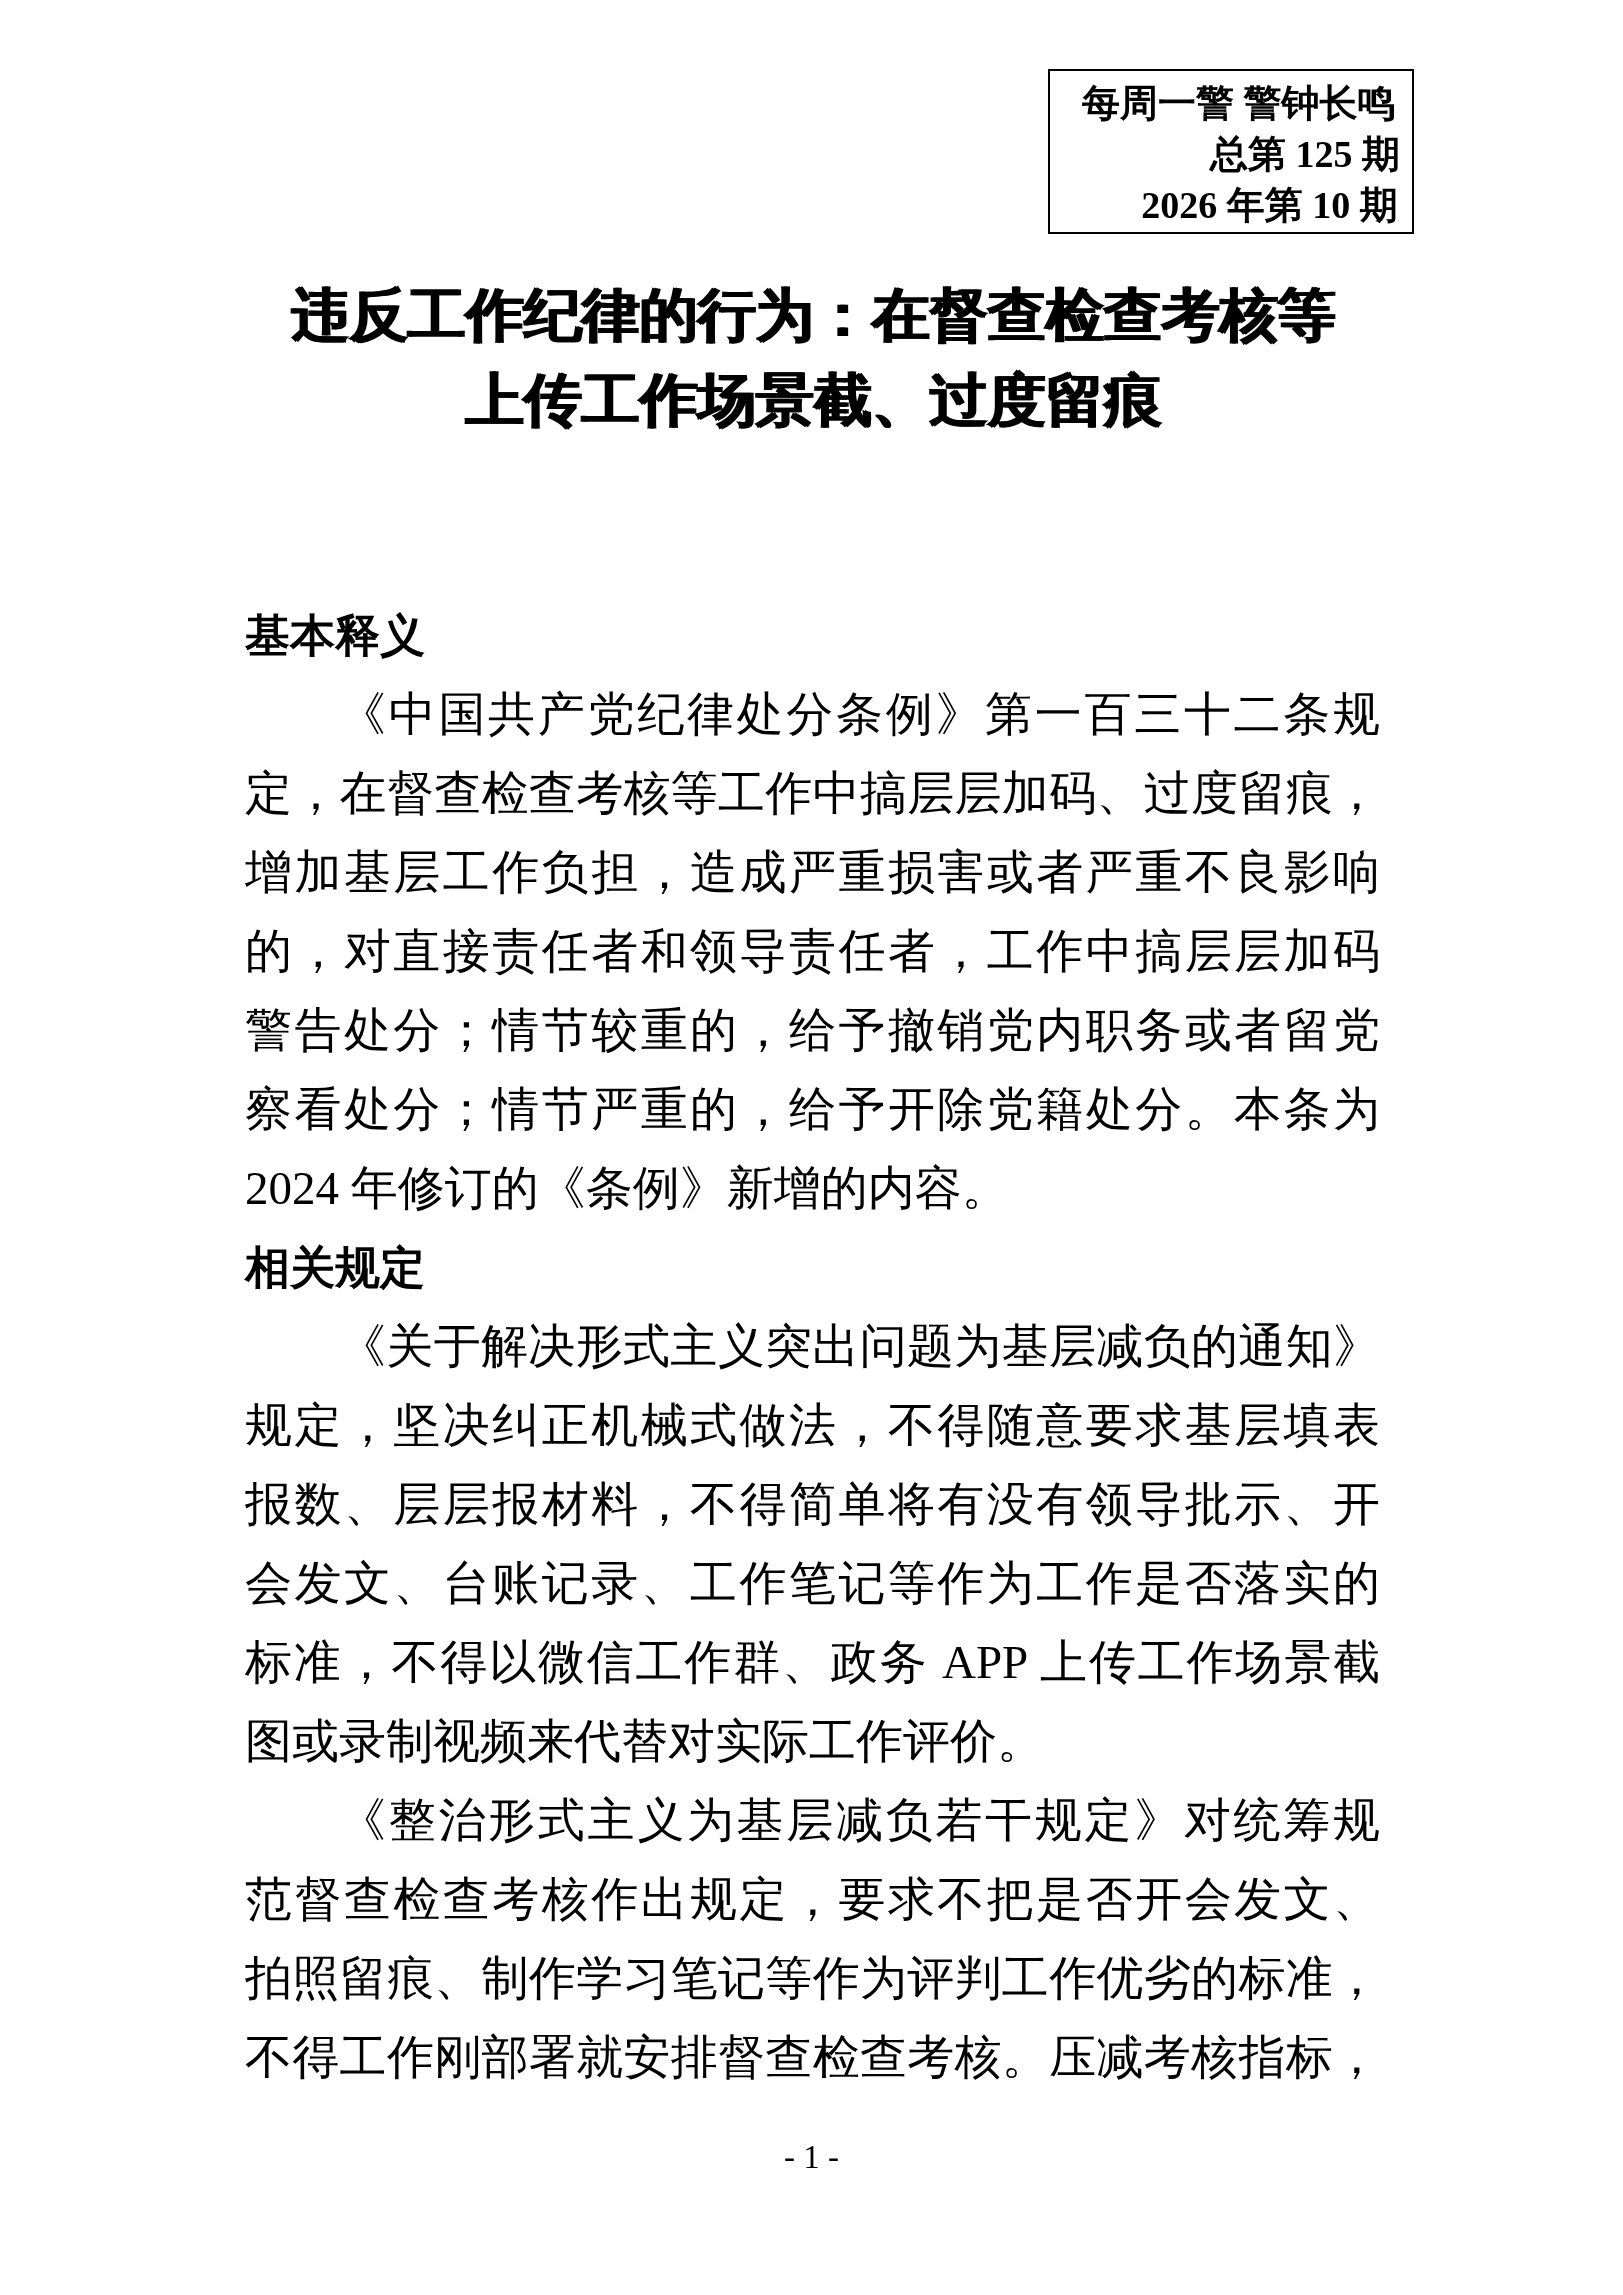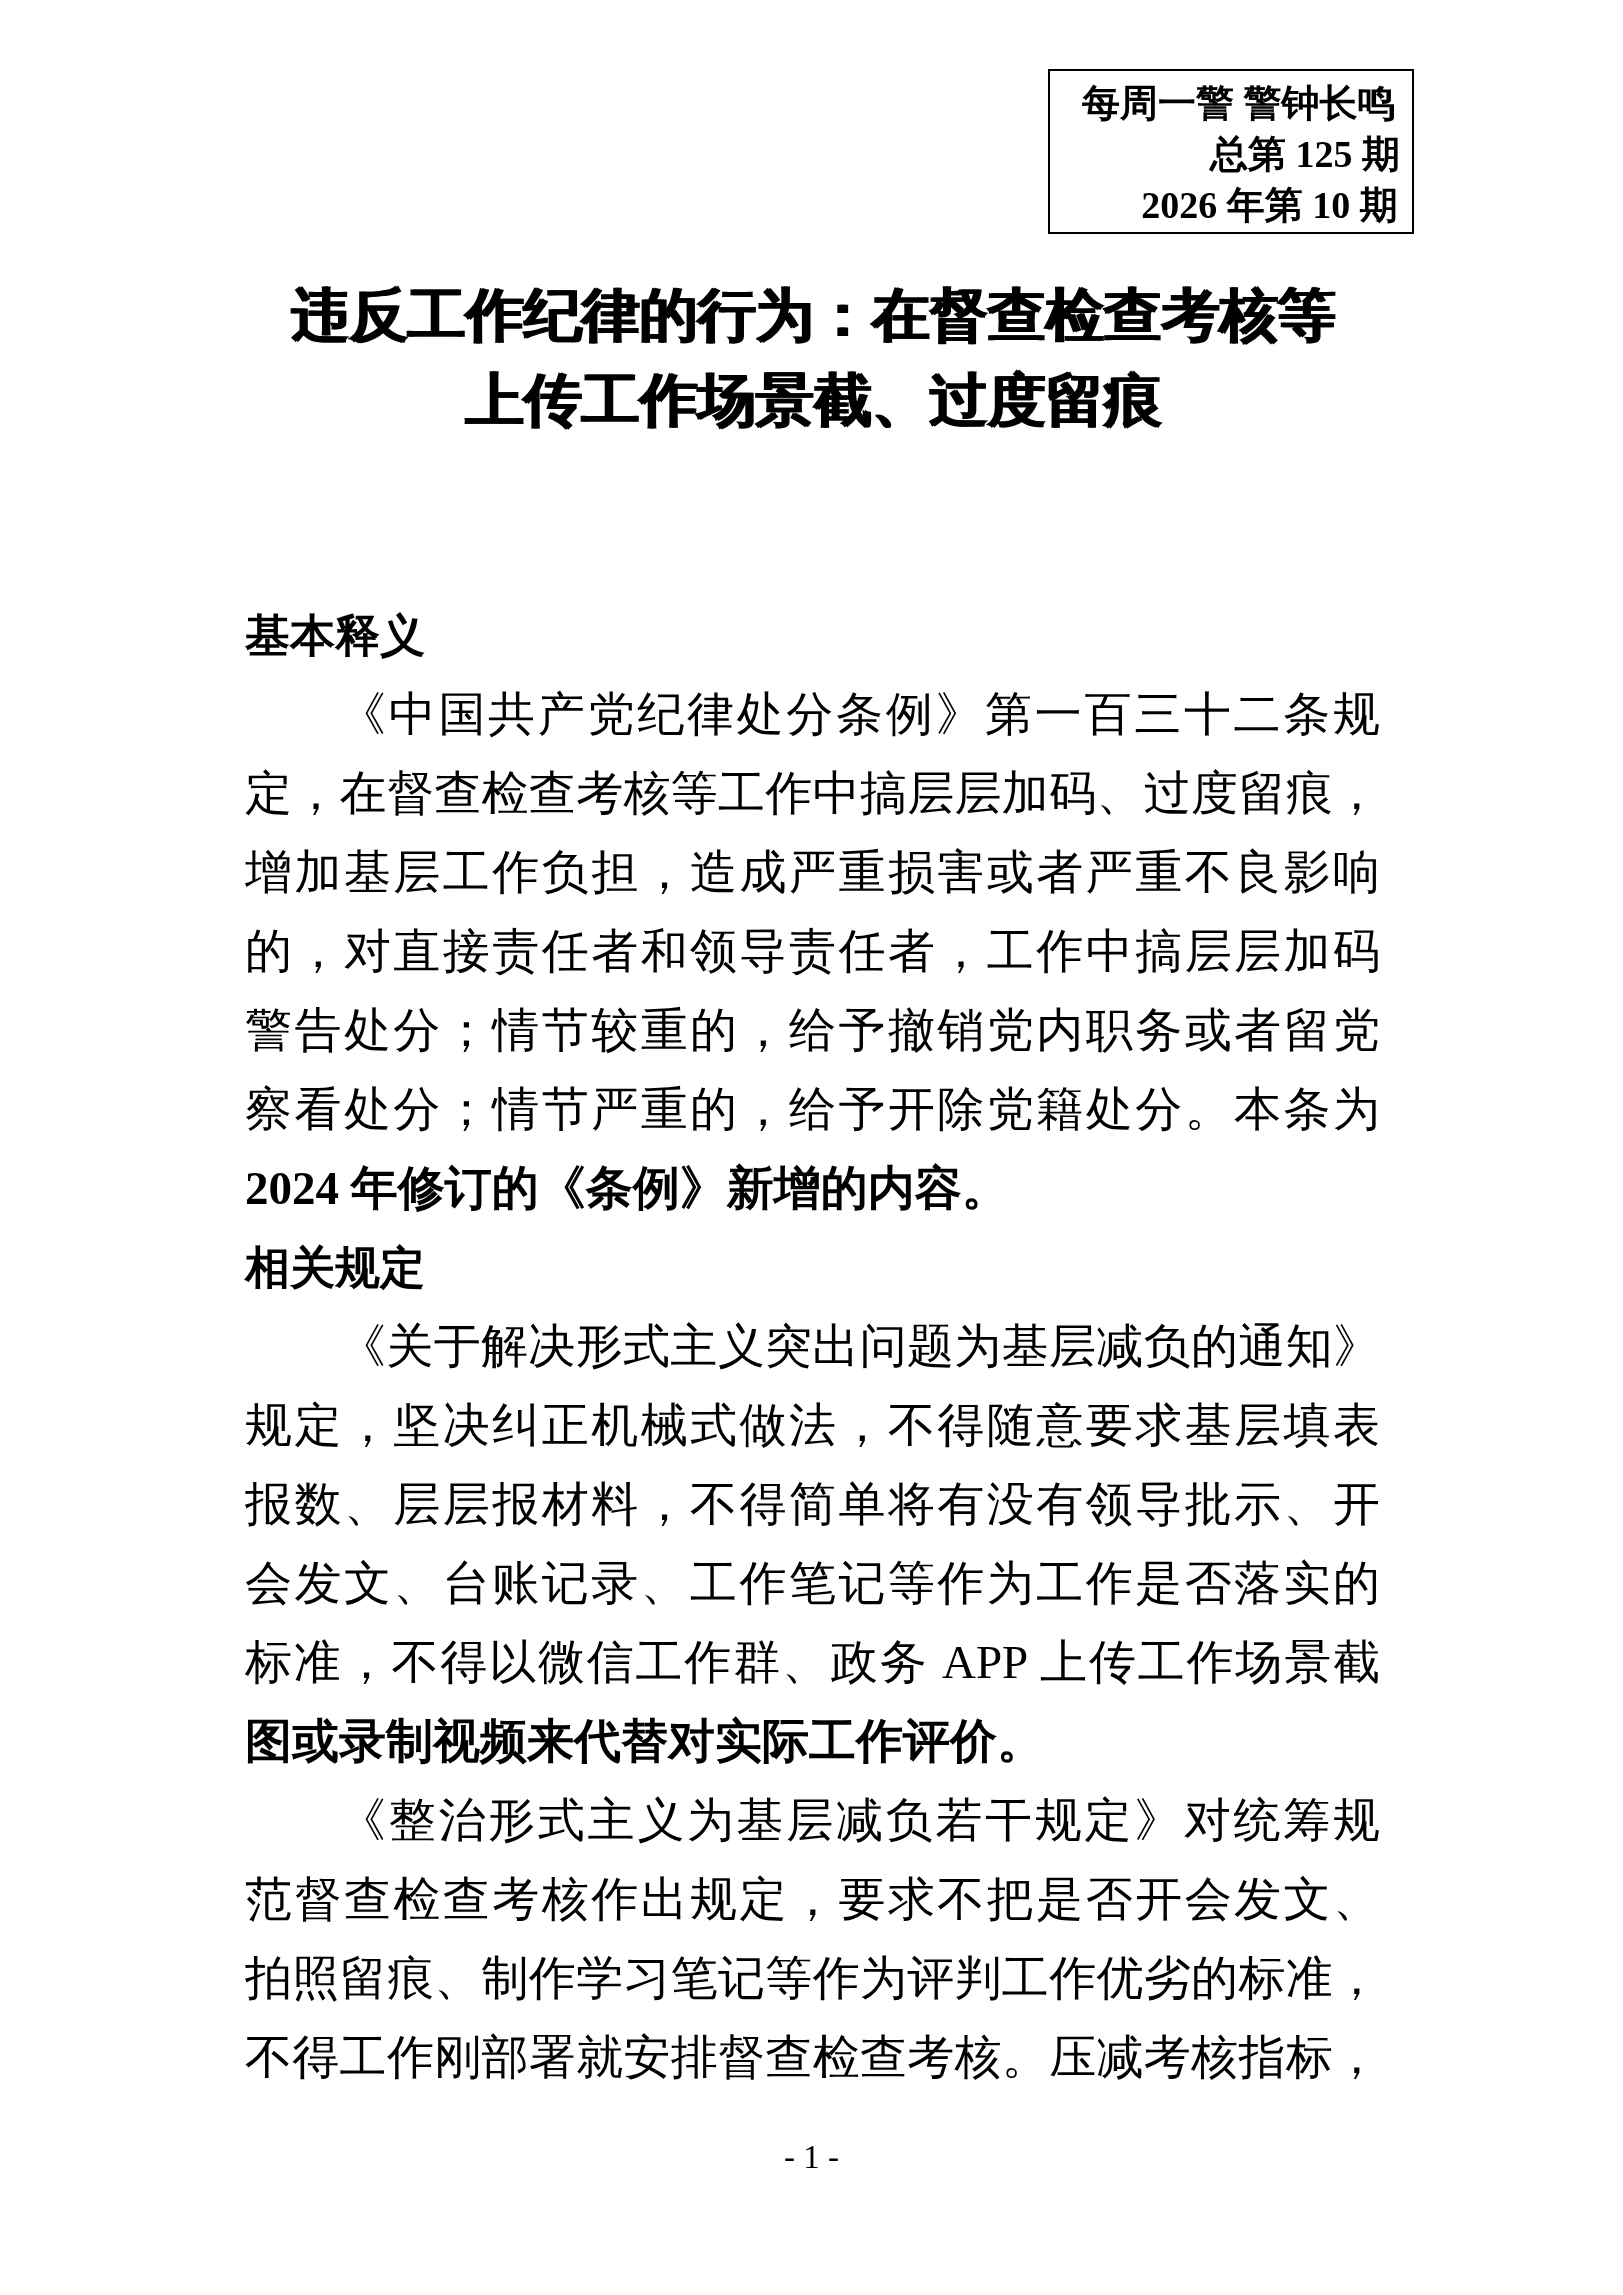--- a/index.html
+++ b/index.html
@@ -68,21 +68,21 @@
     text-align:left;
   }
   .line{
     font-family:"Liberation Serif","DejaVu Serif",serif;
     font-size:47px;
     line-height:79px;
     text-align:justify;
     text-align-last:justify;
   }
   .line.first{text-indent:2em;}
-  .line.end{text-align:center;text-align-last:left;font-weight:bold;}
+  .line.end{text-align:center;text-align-last:left;}
 
   
   .page-number{
     position:absolute;
     left:0; top:2139px;
     width:1623px;
     text-align:center;
     font-size:33px;
     line-height:36px;
     font-family:"Liberation Serif","DejaVu Serif",serif;

